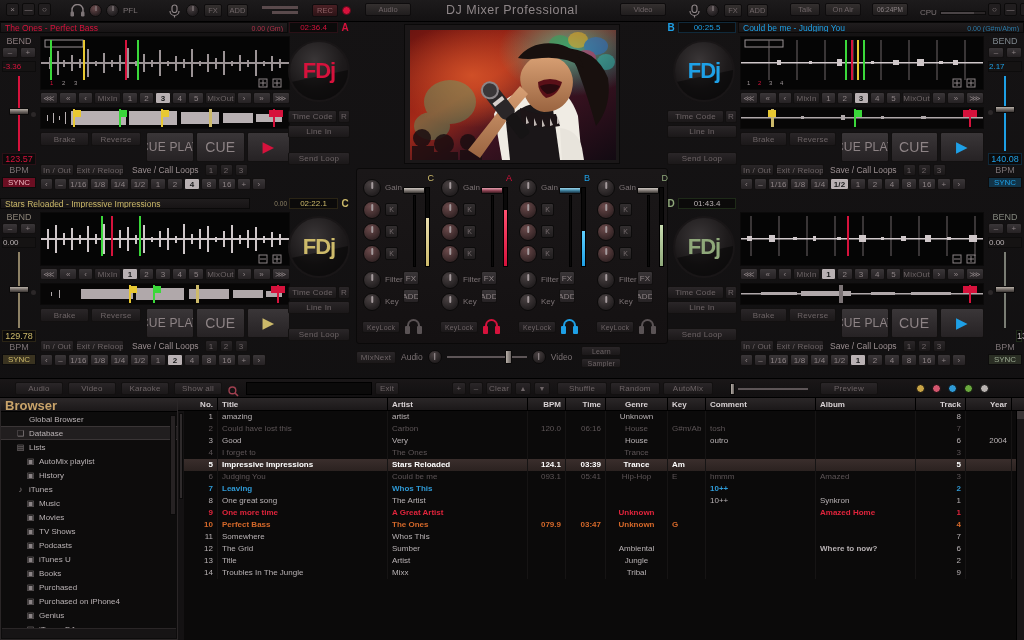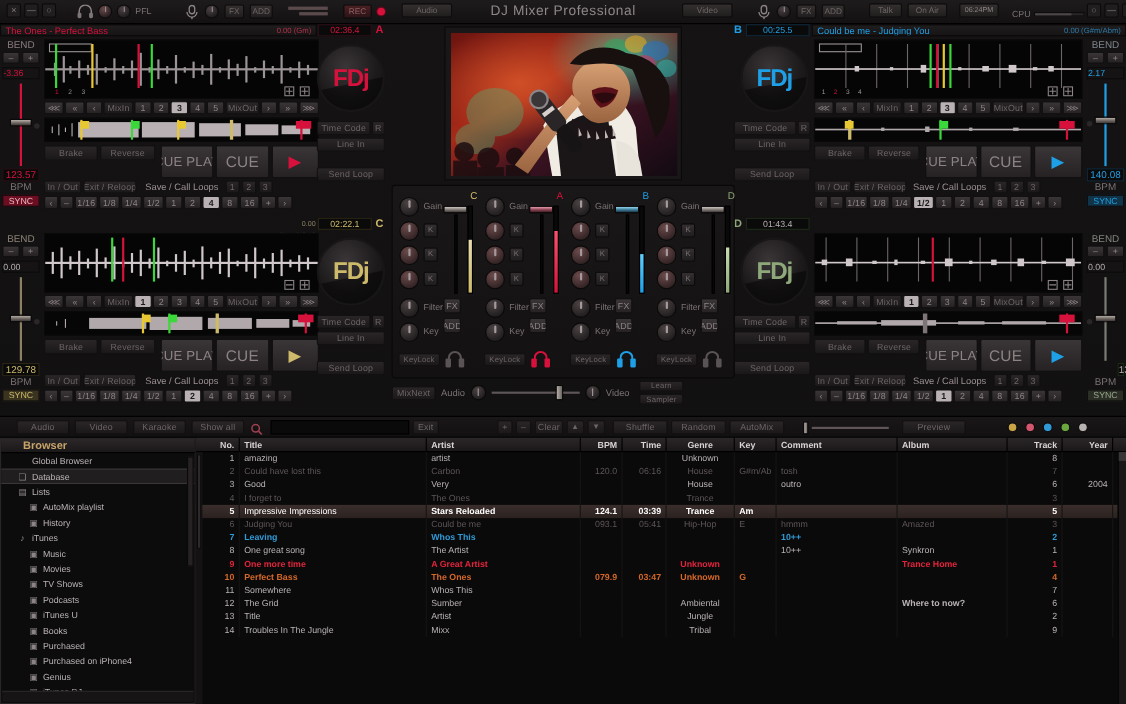--- a/index.html
+++ b/index.html
@@ -97,21 +97,21 @@
   #btoolbar{position:absolute;left:0;top:378px;width:1024px;height:20px;
     background:linear-gradient(180deg,#1a1718,#121011);border-top:1px solid #000;border-bottom:1px solid #000;}
   .search-box{background:#0b0a0a;border:1px solid #000;height:13px;color:#6b6264;
     font-size:7.5px;display:flex;align-items:center;padding-left:4px;}
   .dot{width:9px;height:9px;border-radius:50%;border:1px solid #0b0a0a;}
 
   
   #browser{position:absolute;left:0;top:398px;width:178px;height:242px;
     background:#0d0c0c;border:1px solid #2a2627;}
   #browser .hdr{height:13px;background:linear-gradient(180deg,#2b2728,#1b1819);
-    font-size:10px;color:#c9a46a;padding-left:20px;line-height:13px;border-bottom:1px solid #000;font-weight:bold;}
+    font-size:13px;color:#c9a46a;padding-left:4px;line-height:13px;border-bottom:1px solid #000;font-weight:bold;}
   .tree-item{height:14px;font-size:8px;color:#b9b2b4;display:flex;align-items:center;padding-left:4px;}
   .tree-item.sel{background:#211e1f;border-top:1px solid #3a3536;border-bottom:1px solid #3a3536;}
   .tree-ico{width:11px;height:11px;margin-right:3px;display:flex;align-items:center;justify-content:center;
     font-size:8px;color:#8b8486;}
 
   
   #tracks{position:absolute;left:178px;top:398px;width:846px;height:242px;background:#0b0a0a;}
   #tracks .thead{display:flex;height:13px;background:linear-gradient(180deg,#2b2728,#1b1819);
     border-bottom:1px solid #000;}
   #tracks .thead div{font-size:8px;color:#d8d2d4;line-height:13px;padding:0 4px;font-weight:bold;
@@ -381,20 +381,23 @@
       <div style="display:flex;gap:1px;">
         <div class="btn dark" style="flex:1;height:13px;">Time Code</div>
         <div class="btn dark" style="width:12px;height:13px;">R</div>
       </div>
       <div class="btn dark" style="height:13px;margin-top:2px;">Line In</div>
       <div class="btn dark" style="height:13px;margin-top:14px;">Send Loop</div>
     </div>
   </div>
 
   <div class="deck" style="left:0;top:198px;width:352px;height:178px;">
+    <div class="deck-title" style="width:250px;color:#cdba6a;">
+      <span>Stars Reloaded - Impressive Impressions</span>
+    </div>
     <div style="position:absolute;left:251px;top:0;width:101px;height:11px;display:flex;">
       <div style="width:38px;color:#8d8165;font-size:6.5px;line-height:11px;text-align:right;padding-right:2px;">0.00 (F#m/Gbm)</div>
       <div style="flex:1;background:#0b0a0a;border:1px solid #2a2415;color:#cdba6a;font-size:8px;text-align:center;line-height:9px;">02:22.1</div>
       <div style="width:14px;color:#cdba6a;font-size:10px;text-align:center;font-weight:bold;">C</div>
     </div>
 
     <div style="position:absolute;left:2px;top:14px;width:34px;height:160px;">
       <div class="lbl" style="text-align:center;font-size:9px;color:#8a8276;">BEND</div>
       <div style="display:flex;gap:2px;margin-top:1px;">
         <div class="btn" style="flex:1;height:11px;">–</div>
@@ -1264,21 +1267,21 @@
           <div class="c-time" style="color: rgb(93, 85, 87); font-weight: normal;"></div>
           <div class="c-genre" style="color: rgb(93, 85, 87); font-weight: normal;">Trance</div>
           <div class="c-key" style="color: rgb(93, 85, 87); font-weight: normal;"></div>
           <div class="c-comment" style="color: rgb(93, 85, 87); font-weight: normal;"></div>
           <div class="c-album" style="color: rgb(93, 85, 87); font-weight: normal;"></div>
           <div class="c-track" style="color: rgb(93, 85, 87); font-weight: normal;">3</div>
           <div class="c-year" style="color: rgb(93, 85, 87); font-weight: normal;"></div>
         </div>
         <div class="trow sel">
           <div class="c-no" style="color: rgb(255, 255, 255); font-weight: bold;">5</div>
-          <div class="c-title" style="color: rgb(255, 255, 255); font-weight: normal;">Impressive Impressions</div>
+          <div class="c-title" style="color: rgb(255, 255, 255); font-weight: bold;">Impressive Impressions</div>
           <div class="c-artist" style="color: rgb(255, 255, 255); font-weight: bold;">Stars Reloaded</div>
           <div class="c-bpm" style="color: rgb(255, 255, 255); font-weight: bold;">124.1</div>
           <div class="c-time" style="color: rgb(255, 255, 255); font-weight: bold;">03:39</div>
           <div class="c-genre" style="color: rgb(255, 255, 255); font-weight: bold;">Trance</div>
           <div class="c-key" style="color: rgb(255, 255, 255); font-weight: bold;">Am</div>
           <div class="c-comment" style="color: rgb(255, 255, 255); font-weight: bold;"></div>
           <div class="c-album" style="color: rgb(255, 255, 255); font-weight: bold;"></div>
           <div class="c-track" style="color: rgb(255, 255, 255); font-weight: bold;">5</div>
           <div class="c-year" style="color: rgb(255, 255, 255); font-weight: bold;"></div>
         </div>
@@ -1323,21 +1326,21 @@
         </div>
         <div class="trow">
           <div class="c-no" style="color: rgb(224, 36, 60); font-weight: bold;">9</div>
           <div class="c-title" style="color: rgb(224, 36, 60); font-weight: bold;">One more time</div>
           <div class="c-artist" style="color: rgb(224, 36, 60); font-weight: bold;">A Great Artist</div>
           <div class="c-bpm" style="color: rgb(224, 36, 60); font-weight: bold;"></div>
           <div class="c-time" style="color: rgb(224, 36, 60); font-weight: bold;"></div>
           <div class="c-genre" style="color: rgb(224, 36, 60); font-weight: bold;">Unknown</div>
           <div class="c-key" style="color: rgb(224, 36, 60); font-weight: bold;"></div>
           <div class="c-comment" style="color: rgb(224, 36, 60); font-weight: bold;"></div>
-          <div class="c-album" style="color: rgb(224, 36, 60); font-weight: bold;">Trance Home</div>
+          <div class="c-album" style="color: rgb(224, 36, 60); font-weight: bold;">Amazed Home</div>
           <div class="c-track" style="color: rgb(224, 36, 60); font-weight: bold;">1</div>
           <div class="c-year" style="color: rgb(224, 36, 60); font-weight: bold;"></div>
         </div>
         <div class="trow">
           <div class="c-no" style="color: rgb(212, 104, 42); font-weight: bold;">10</div>
           <div class="c-title" style="color: rgb(212, 104, 42); font-weight: bold;">Perfect Bass</div>
           <div class="c-artist" style="color: rgb(212, 104, 42); font-weight: bold;">The Ones</div>
           <div class="c-bpm" style="color: rgb(212, 104, 42); font-weight: bold;">079.9</div>
           <div class="c-time" style="color: rgb(212, 104, 42); font-weight: bold;">03:47</div>
           <div class="c-genre" style="color: rgb(212, 104, 42); font-weight: bold;">Unknown</div>

